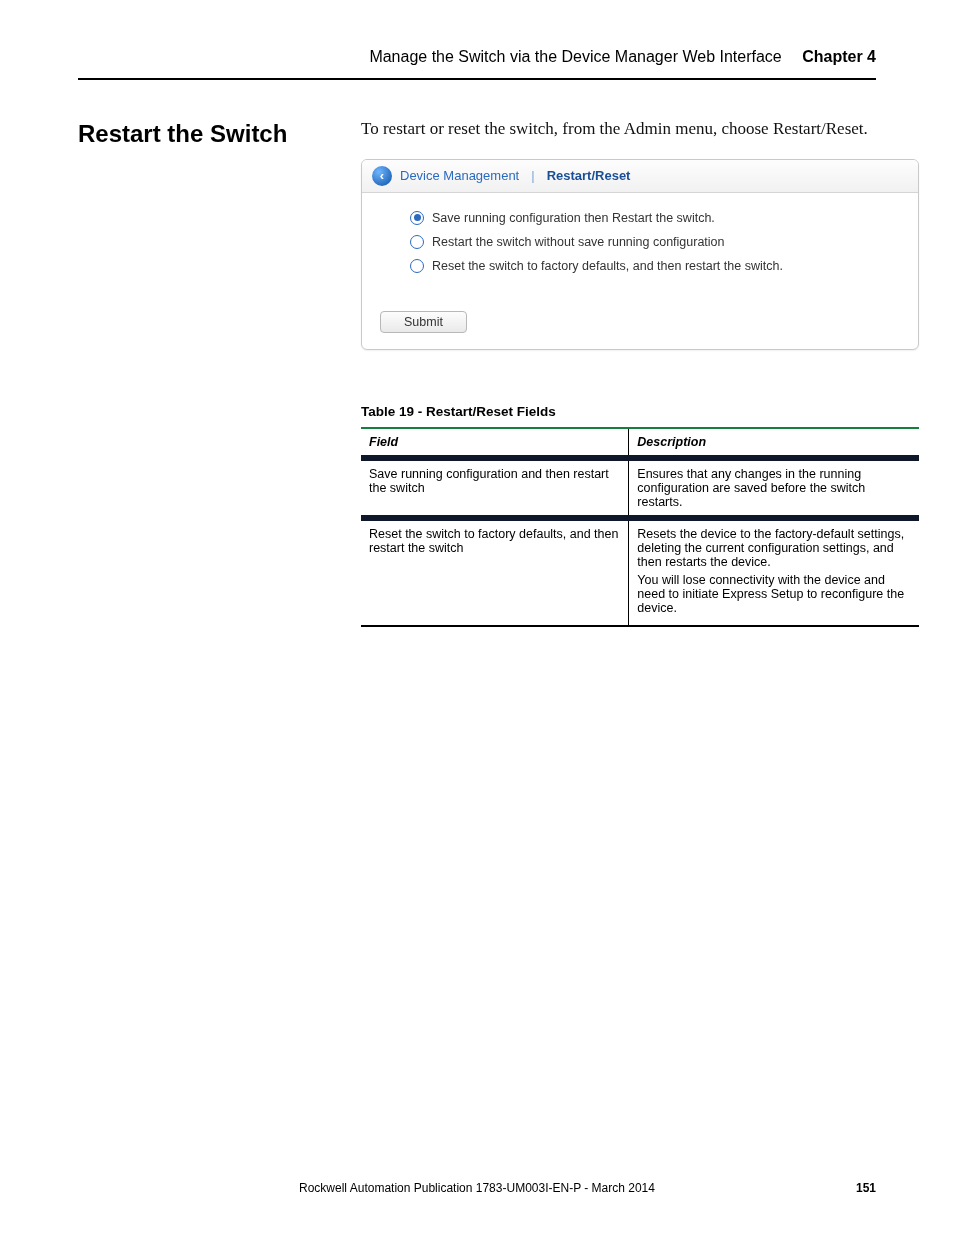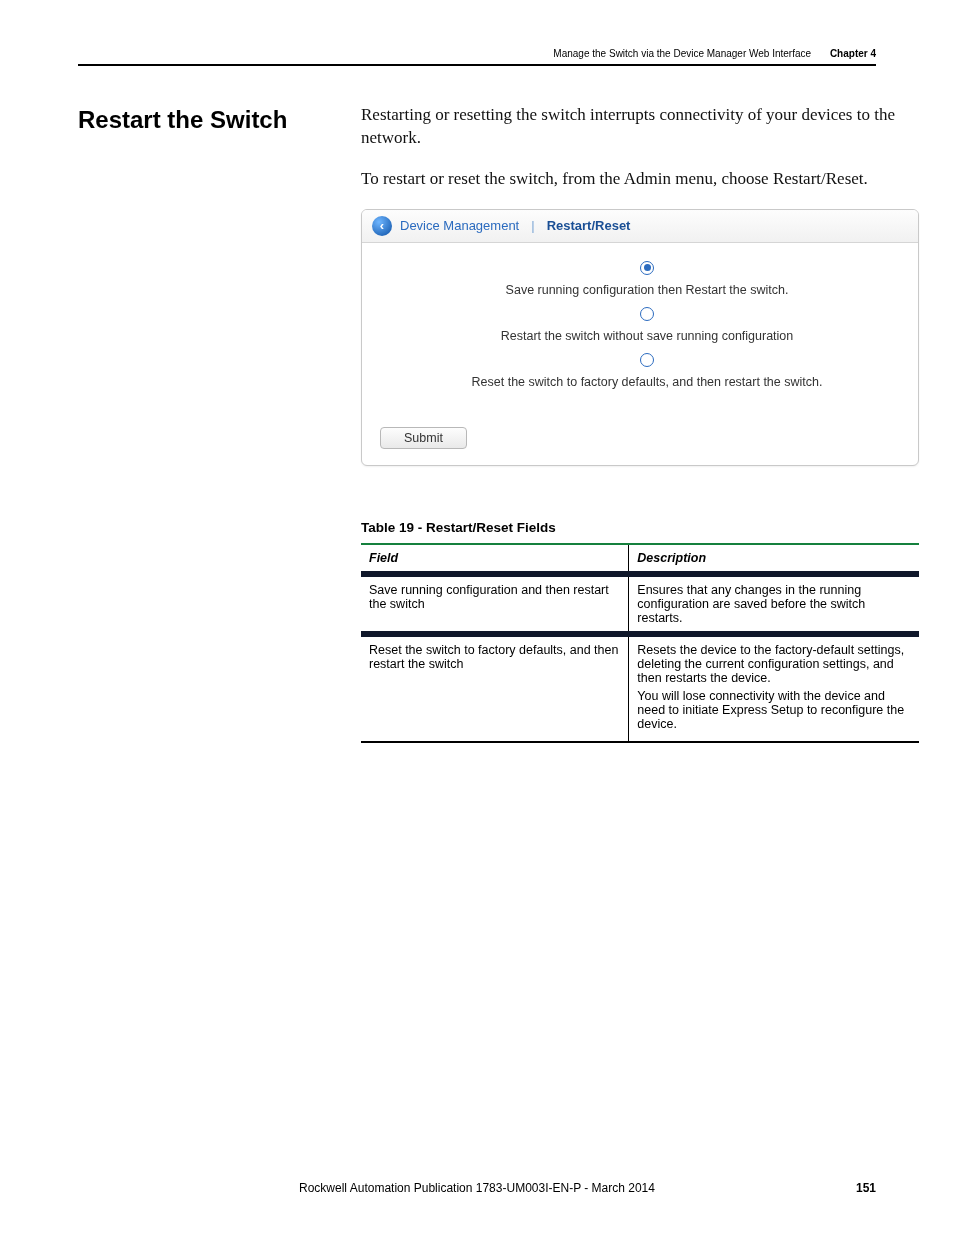--- a/index.html
+++ b/index.html
@@ -12,25 +12,25 @@
     font-family: Georgia, 'Times New Roman', serif;
     color: #000;
     position: relative;
   }
   .page {
     padding: 48px 78px 0 78px;
   }
   .running-head {
     text-align: right;
     font-family: "Myriad Pro", "Segoe UI", Arial, sans-serif;
-    font-size: 10px;
+    font-size: 16px;
     letter-spacing: 0;
     color: #000;
     border-bottom: 2px solid #000;
-    padding-bottom: 5px;
+    padding-bottom: 12px;
     margin-bottom: 38px;
   }
   .running-head .chapter {
     font-weight: 700;
     margin-left: 16px;
   }
   .content-row {
     display: flex;
     align-items: flex-start;
     gap: 15px;
@@ -100,21 +100,20 @@
     font-family: Verdana, Arial, sans-serif;
     font-size: 12.5px;
     color: #333;
   }
   .radio-row {
     display: flex;
     align-items: center;
     gap: 8px;
     margin-bottom: 10px;
     cursor: default;
-    flex-direction: column;
   }
   .radio {
     width: 14px;
     height: 14px;
     border: 1.5px solid #2b6bbf;
     border-radius: 50%;
     display: flex;
     align-items: center;
     justify-content: center;
     flex: 0 0 14px;
@@ -199,21 +198,20 @@
 <div class="page">
   <div class="running-head">
     <span>Manage the Switch via the Device Manager Web Interface</span>
     <span class="chapter">Chapter 4</span>
   </div>
 
   <div class="content-row">
     <div class="section-title">Restart the Switch</div>
 
     <div class="body-col">
-      <p class="body-text">Restarting or resetting the switch interrupts connectivity of your devices to the network.</p>
       <p class="body-text">To restart or reset the switch, from the Admin menu, choose Restart/Reset.</p>
 
       <div class="panel">
         <div class="panel-head">
           <span class="back-icon">‹</span>
           <span>Device Management</span>
           <span class="sep">|</span>
           <span class="crumb-current">Restart/Reset</span>
         </div>
         <div class="panel-body">

